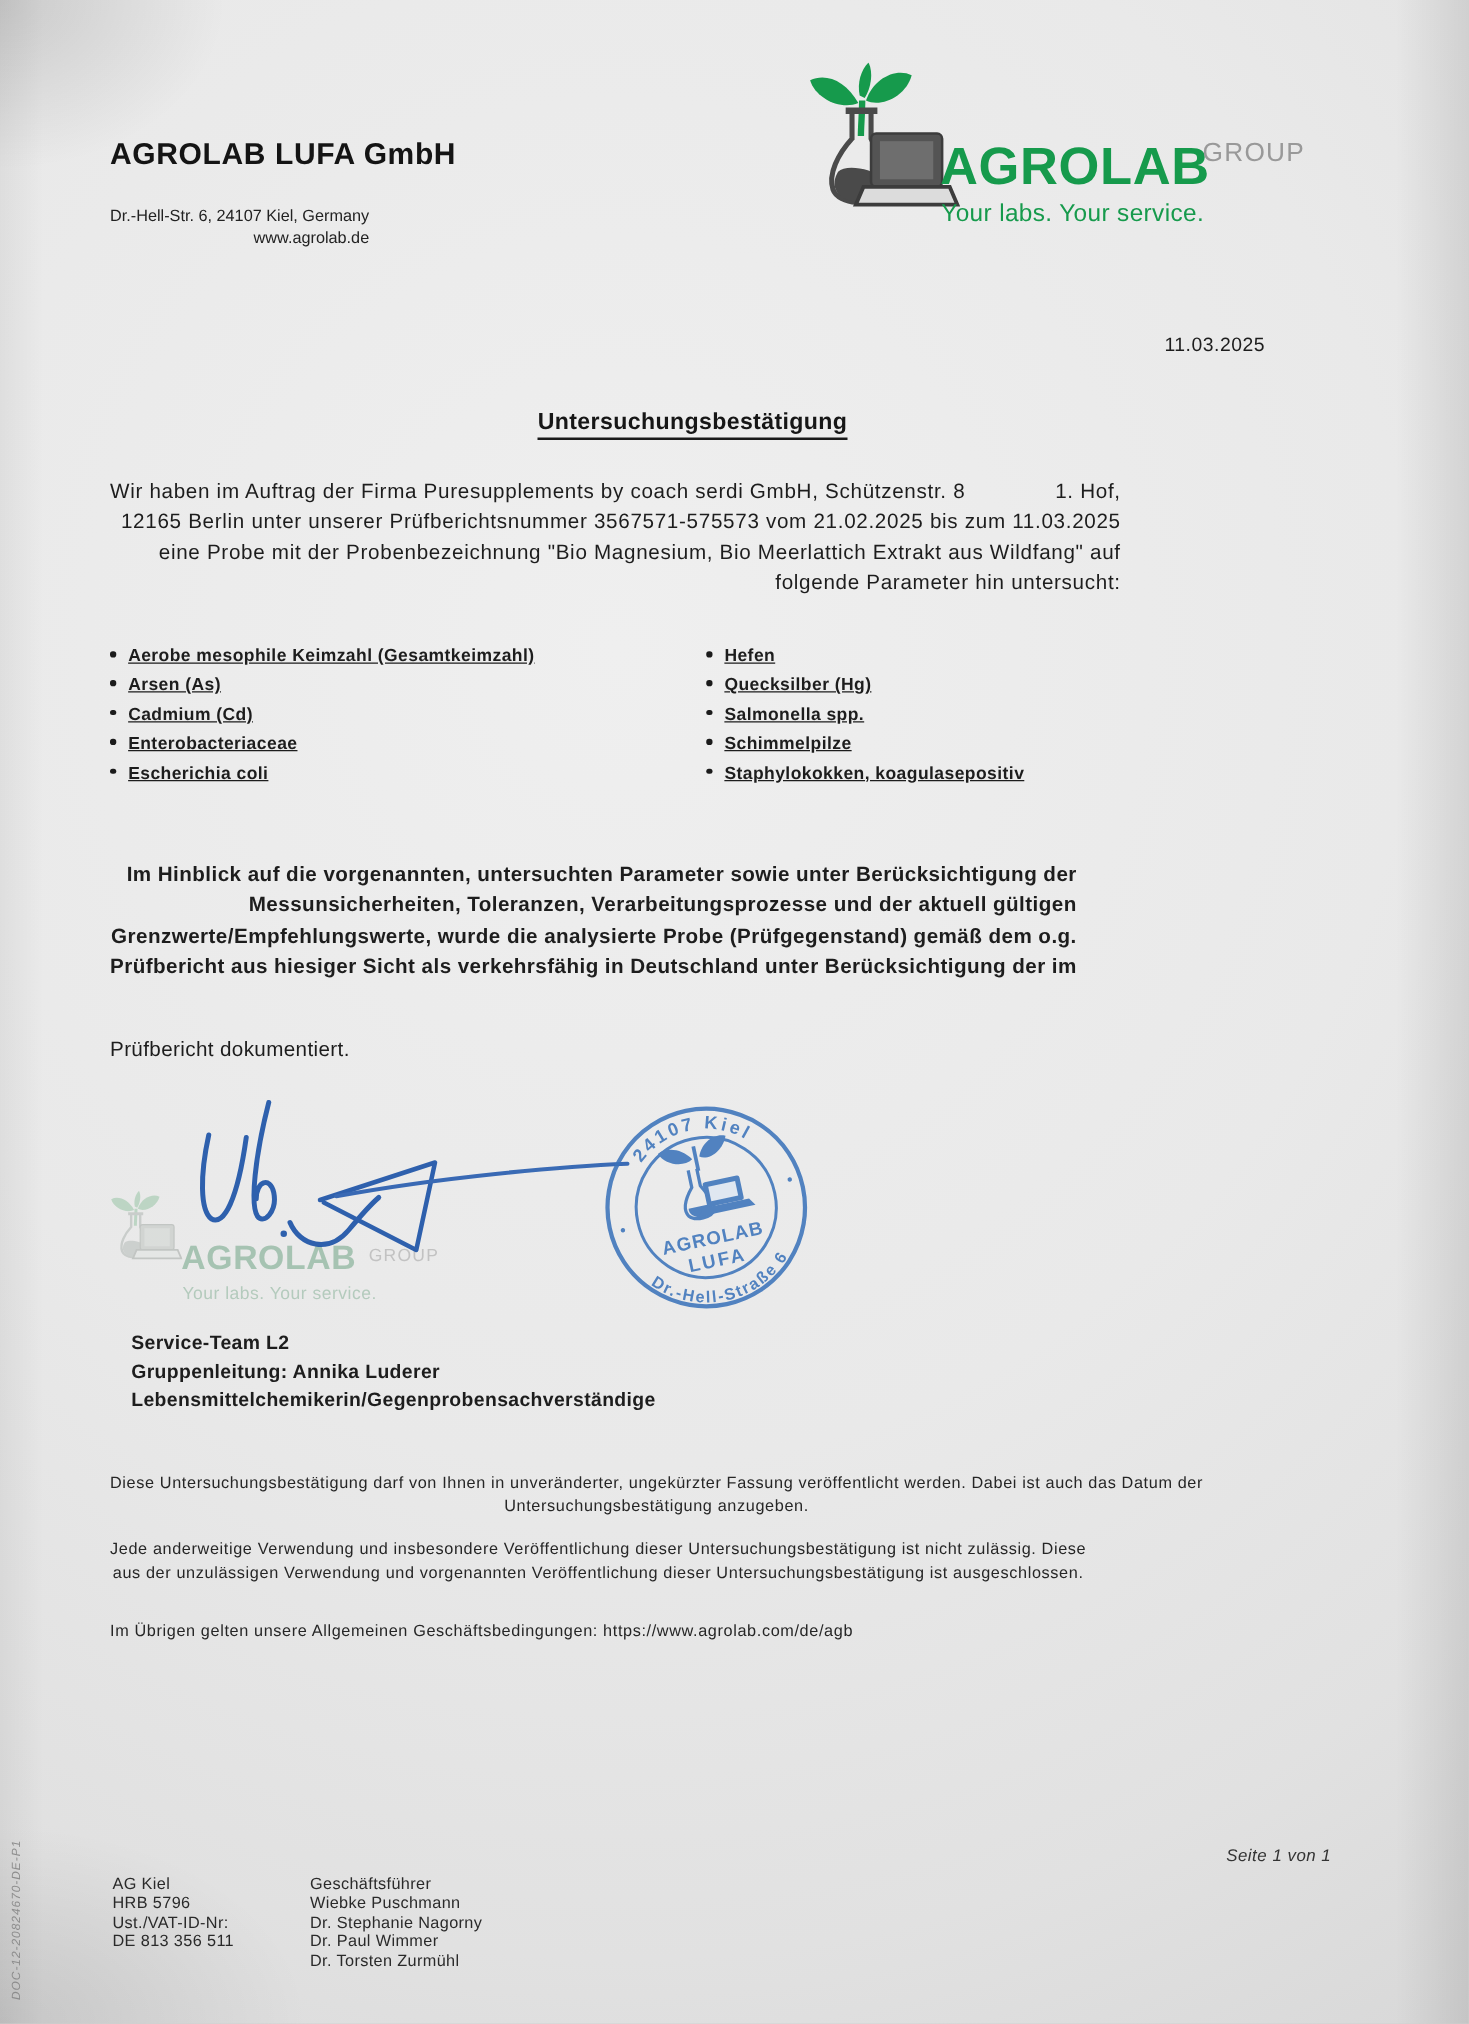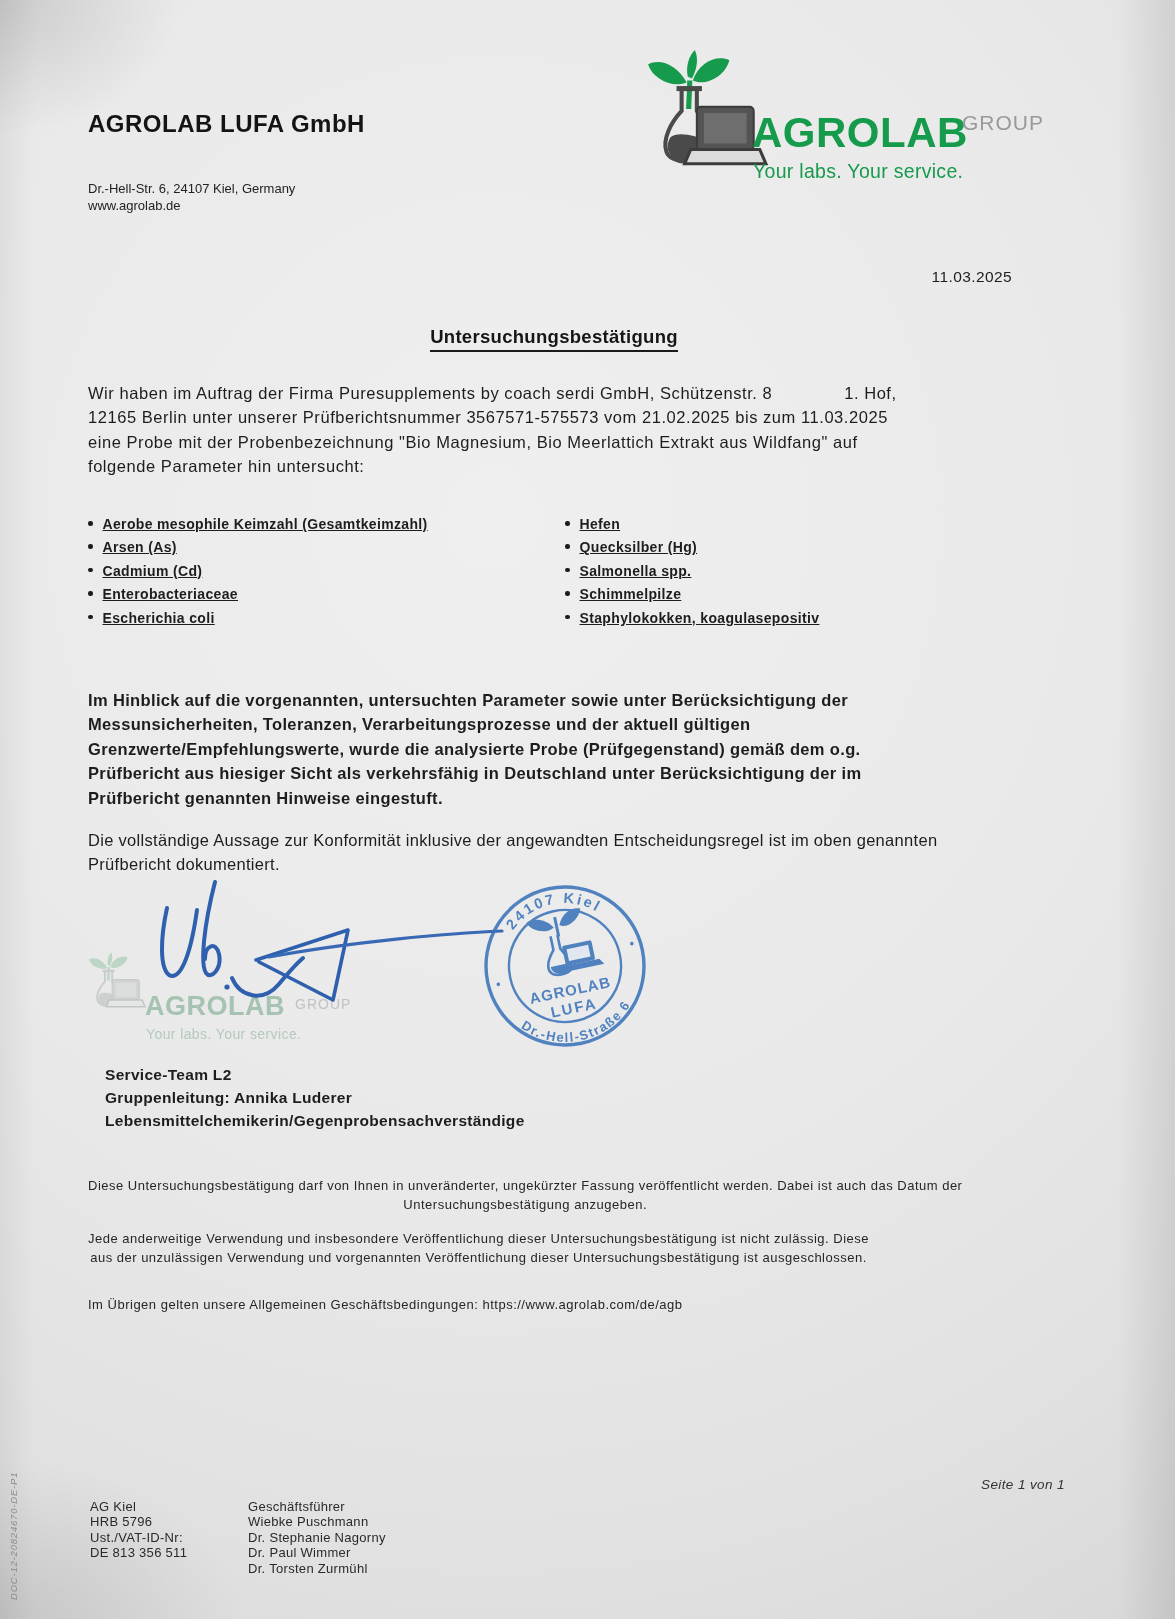--- a/index.html
+++ b/index.html
@@ -21,21 +21,21 @@
   .abs{position:absolute;}
   .company{font-size:24px;font-weight:bold;letter-spacing:.5px;color:#141414;}
   .address{font-size:13px;line-height:17px;color:#222;}
   .brand{font-size:42px;font-weight:bold;letter-spacing:.5px;line-height:1;}
   .brand-suffix{font-size:21px;letter-spacing:1px;color:#999;line-height:1;}
   .tagline{font-size:19.5px;letter-spacing:.3px;}
   .date{font-size:15.5px;letter-spacing:.4px;text-align:right;width:132px;}
   .title-row{left:88px;top:326px;width:932px;text-align:center;}
   .doc-title{display:inline-block;font-size:18.5px;font-weight:bold;letter-spacing:.3px;
     border-bottom:2.5px solid #1a1a1a;padding-bottom:2px;color:#161616;}
-  .body-line{font-size:16.5px;line-height:24.4px;letter-spacing:.55px;white-space:pre;}
+  .body-line{font-size:16.5px;line-height:24.4px;letter-spacing:.55px;white-space:pre;text-align:right;}
   .bold-line{font-weight:bold;letter-spacing:.35px;}
   .param-col{display:flex;flex-direction:column;}
   .param-item{display:flex;align-items:flex-start;height:23.4px;}
   .bullet{width:4.5px;height:4.5px;border-radius:50%;background:#1b1b1b;margin:8px 10px 0 0;flex:none;}
   .param-label{font-size:14px;font-weight:bold;letter-spacing:.35px;white-space:pre;line-height:23.4px;text-decoration:underline;}
   .sig-name{font-size:15.5px;font-weight:bold;letter-spacing:.3px;line-height:23px;white-space:pre;}
   .small-line{font-size:13px;line-height:19.2px;letter-spacing:.5px;color:#262626;white-space:pre;text-align:center;}
   .page-num{font-style:italic;font-size:13.5px;letter-spacing:.4px;text-align:right;width:190px;color:#333;}
   .footer-line{font-size:13px;line-height:15.4px;letter-spacing:.3px;color:#2a2a2a;white-space:pre;}
   .doc-id{
@@ -46,21 +46,21 @@
     color:rgba(124,171,144,.62);line-height:1;}
   .wm-suffix{font-size:14px;letter-spacing:1px;color:rgba(160,160,160,.55);line-height:1;}
   .wm-tagline{font-size:14px;letter-spacing:.4px;color:rgba(134,176,151,.55);line-height:1;}
 </style>
 </head>
 <body>
 
 <div class="sheet">
 
   <div class="abs company" style="left:88px;top:110px;">AGROLAB LUFA GmbH</div>
-  <div class="abs address" style="left:88px;top:180px;">
+  <div class="abs address" style="left:88px;top:164px;text-align:right;">
     <div>Dr.-Hell-Str. 6, 24107 Kiel, Germany</div>
     <div>www.agrolab.de</div>
   </div>
 
   <svg class="abs" style="left:646px;top:50px;" width="122" height="132" viewBox="0 0 120 130">
     <g fill="#169a4c">
       <path d="M40,32 C30,14 14,8 2,14 C6,28 26,38 40,32 Z"></path>
       <path d="M46,30 C52,12 70,4 82,10 C78,26 58,36 46,30 Z"></path>
       <path d="M41,26 C39,16 42,6 48,0 C52,8 50,20 45,28 Z"></path>
     </g>
@@ -132,25 +132,23 @@
         <span class="bullet"></span>
         <span class="param-label">Staphylokokken, koagulasepositiv</span>
       </div>
   </div>
 
   <div class="abs" style="left:88px;top:688px;">
     <div class="body-line bold-line">Im Hinblick auf die vorgenannten, untersuchten Parameter sowie unter Berücksichtigung der</div>
     <div class="body-line bold-line">Messunsicherheiten, Toleranzen, Verarbeitungsprozesse und der aktuell gültigen</div>
     <div class="body-line bold-line">Grenzwerte/Empfehlungswerte, wurde die analysierte Probe (Prüfgegenstand) gemäß dem o.g.</div>
     <div class="body-line bold-line">Prüfbericht aus hiesiger Sicht als verkehrsfähig in Deutschland unter Berücksichtigung der im</div>
-    <div class="body-line bold-line">Prüfbericht genannten Hinweise eingestuft.</div>
   </div>
 
   <div class="abs" style="left:88px;top:828px;">
-    <div class="body-line" style="letter-spacing:.3px;">Die vollständige Aussage zur Konformität inklusive der angewandten Entscheidungsregel ist im oben genannten</div>
     <div class="body-line" style="letter-spacing:.3px;">Prüfbericht dokumentiert.</div>
   </div>
 
   <svg class="abs" style="left:88px;top:944px;opacity:.75;" width="58" height="80" viewBox="0 0 120 130">
     <g fill="#aecfb8">
       <path d="M40,32 C30,14 14,8 2,14 C6,28 26,38 40,32 Z"></path>
       <path d="M46,30 C52,12 70,4 82,10 C78,26 58,36 46,30 Z"></path>
       <path d="M41,26 C39,16 42,6 48,0 C52,8 50,20 45,28 Z"></path>
     </g>
     <path d="M43,30 C43,40 42,50 42,58" stroke="#aecfb8" stroke-width="5" fill="none"></path>

